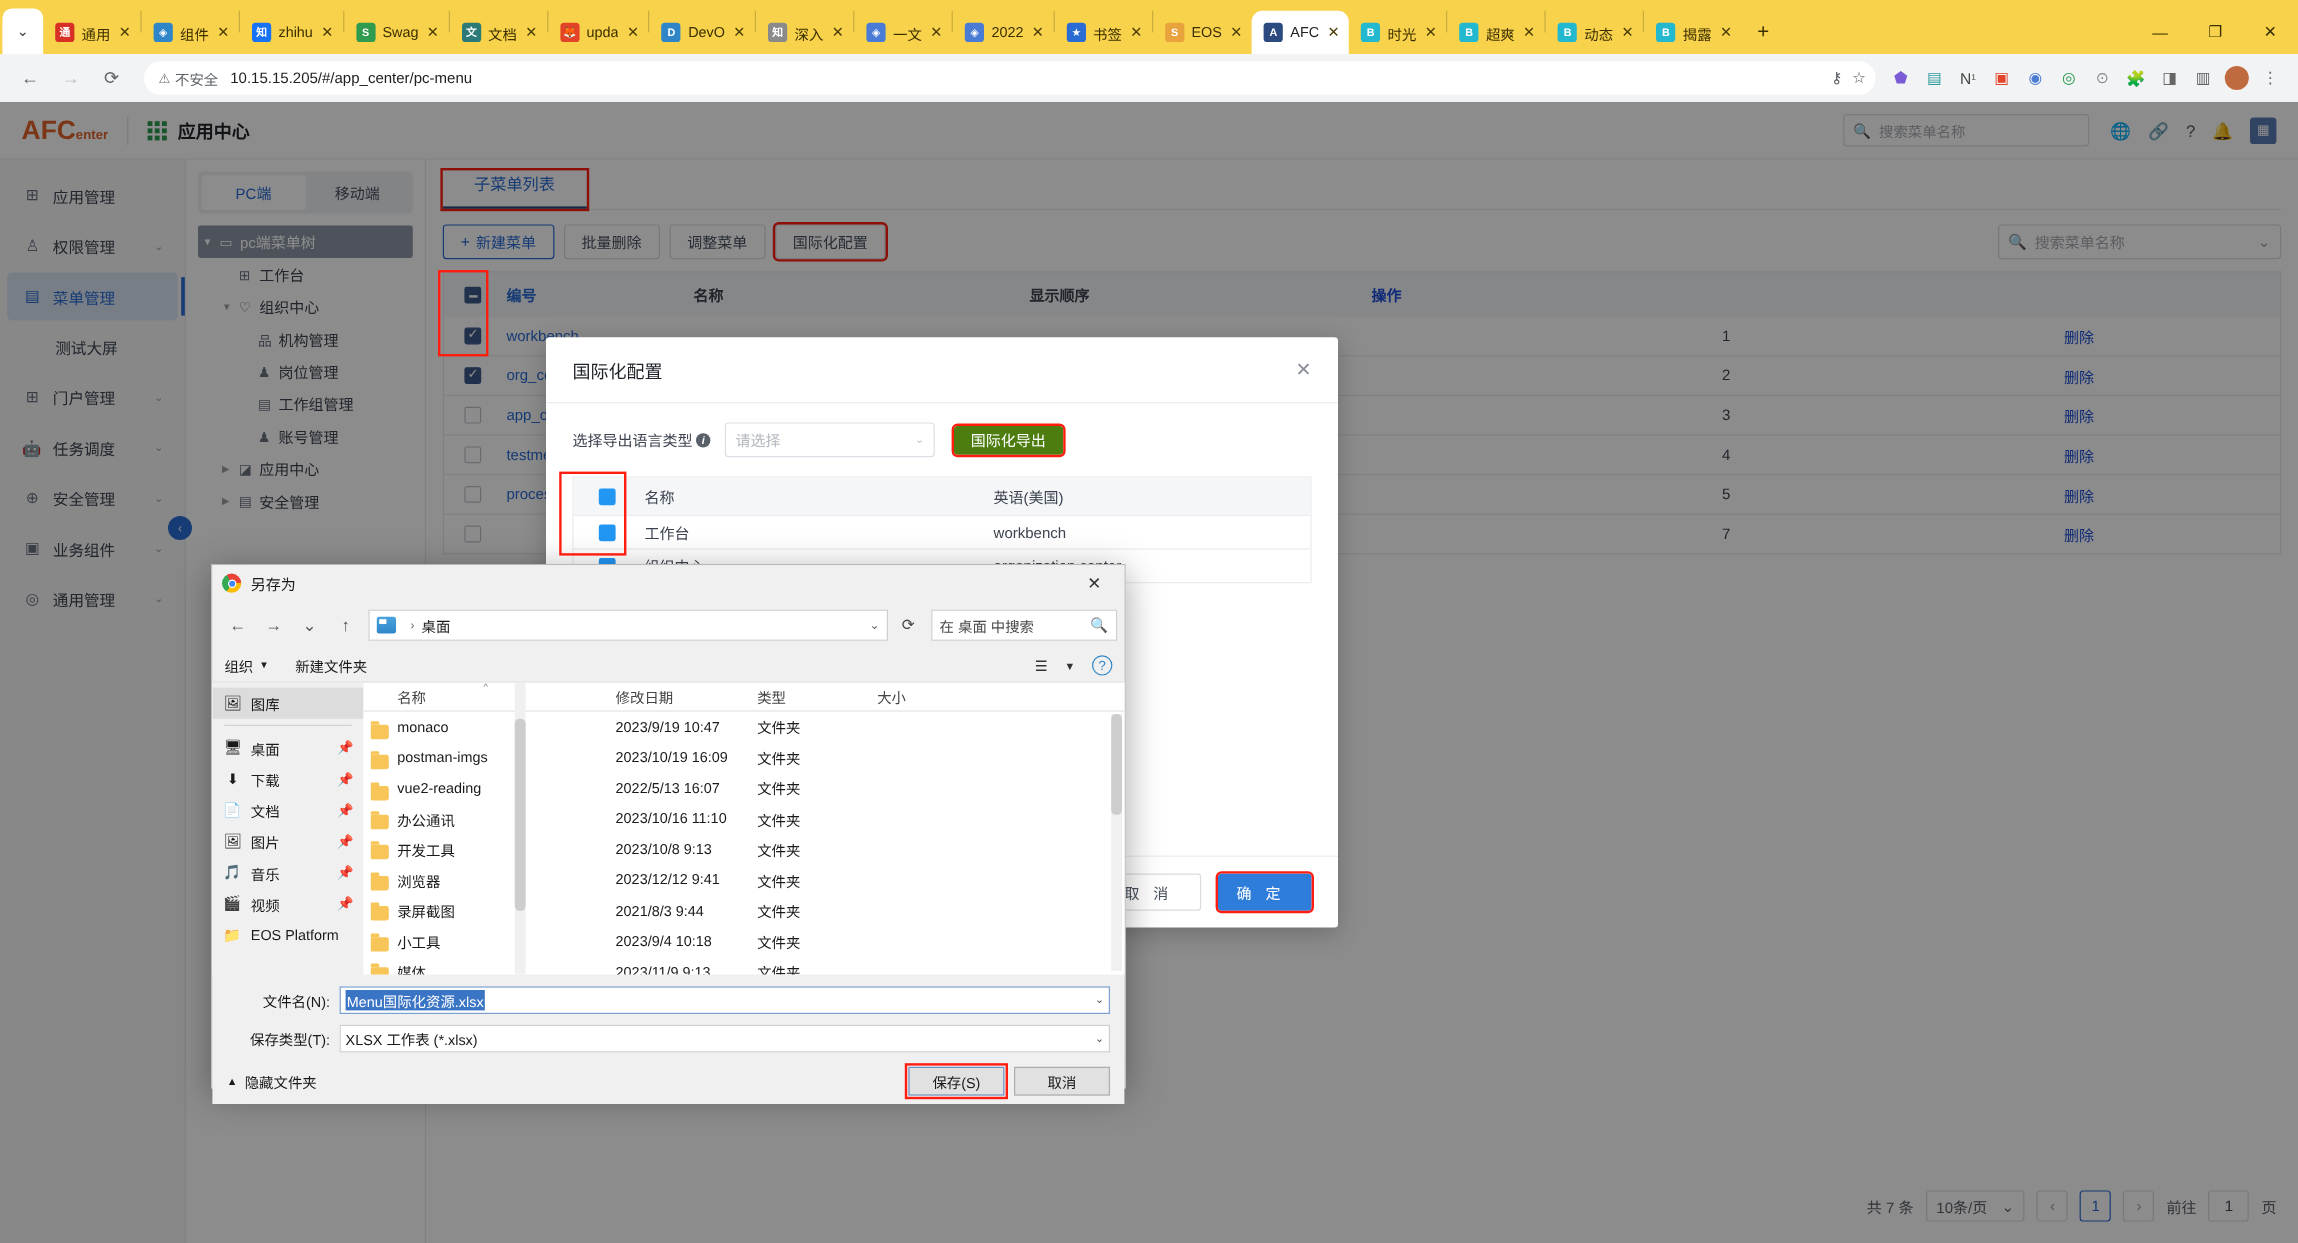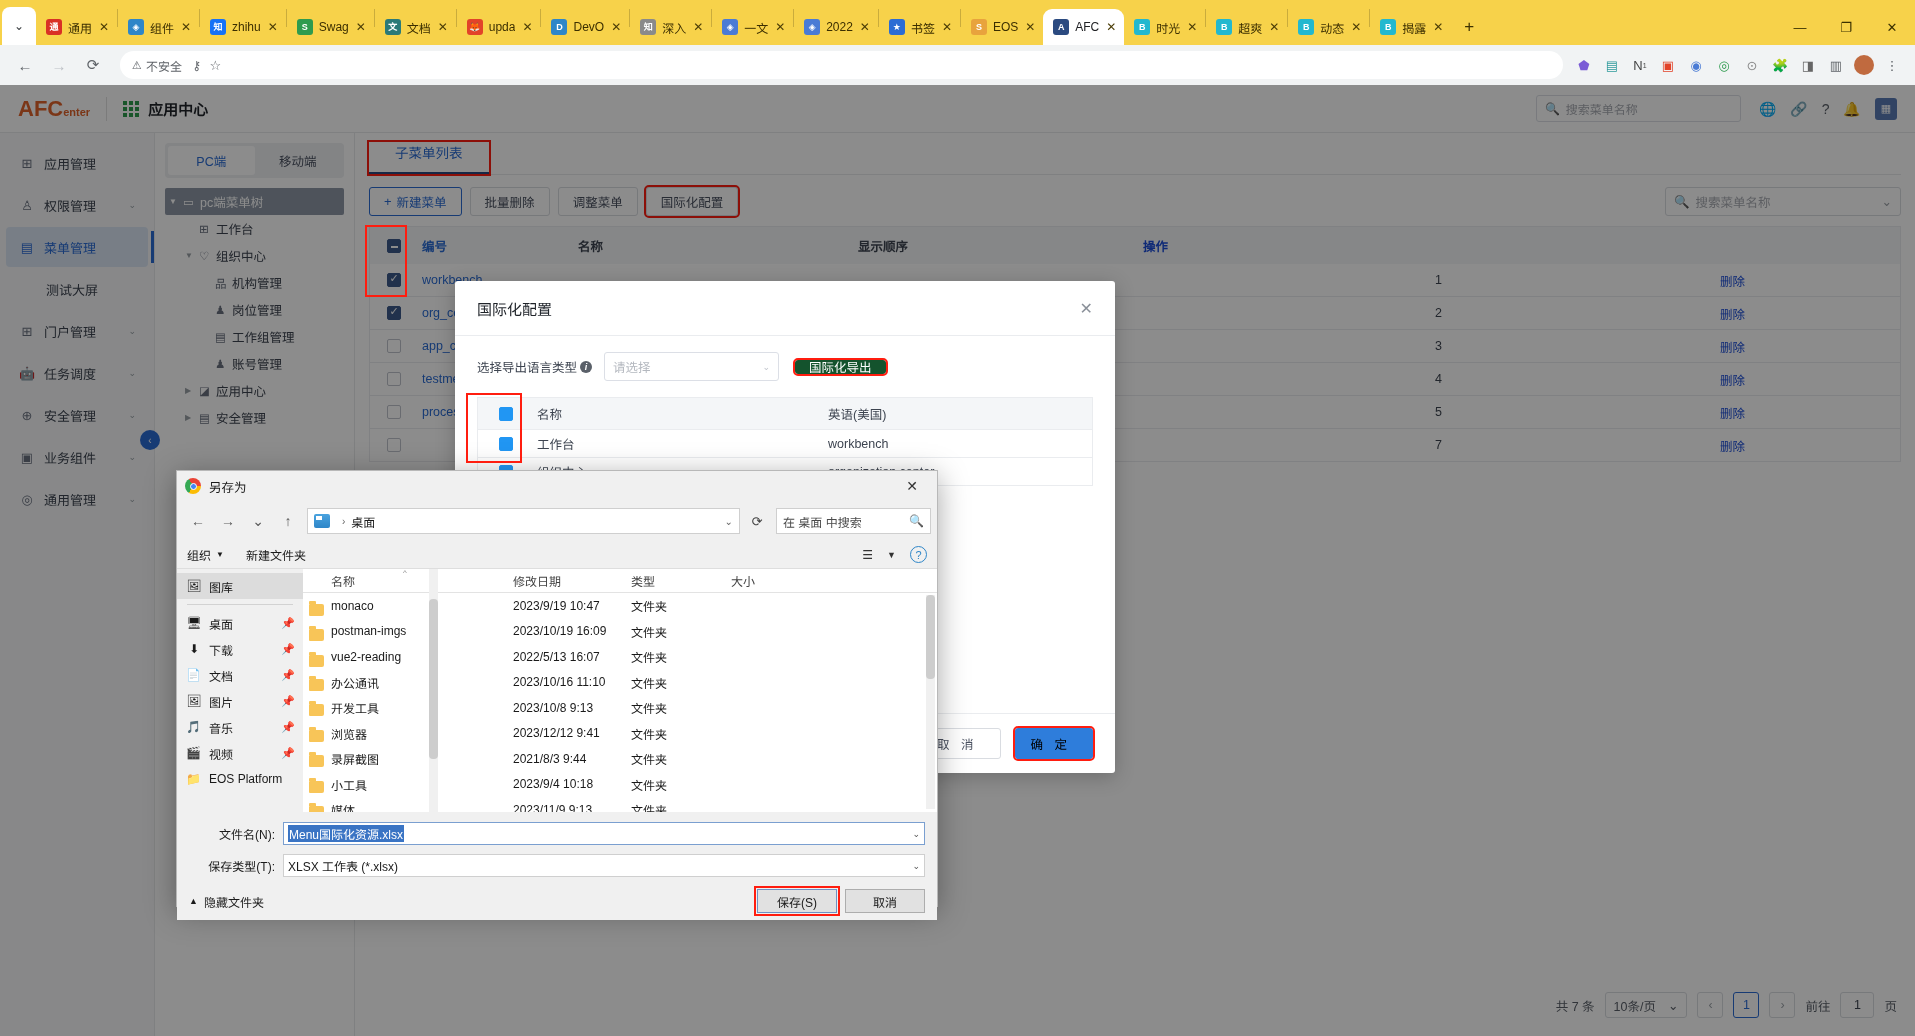--- a/index.html
+++ b/index.html
@@ -202,33 +202,33 @@
   #i18n-body { padding: 16px 22px 0 22px; }
   #i18n-export-row { display: flex; align-items: center; gap: 0; }
   #i18n-label { font-size: 12.5px; color: #3d4450; display: flex; align-items: center; }
   #i18n-info { width: 12px; height: 12px; border-radius: 50%; background: #5a6069; color: #fff; font-size: 9px; display: flex; align-items: center; justify-content: center; margin-left: 3px; font-style: italic; font-weight: bold;}
   #i18n-select {
     width: 175px; height: 29px; border: 1px solid #dcdfe6; border-radius: 3px; margin-left: 12px;
     display: flex; align-items: center; padding: 0 8px; font-size: 12.5px; color: #b4b8bf; background: #fff;
   }
   #i18n-select .chev { margin-left: auto; color: #c0c4cc; font-size: 9px; }
   #i18n-export-btn {
-    height: 14px; padding: 0 14px; background: #14532d; color: #fff; font-size: 12.5px;
+    height: 24px; padding: 0 14px; background: #4d7c0f; color: #fff; font-size: 12.5px;
     display: flex; align-items: center; border-radius: 3px; margin-left: 16px;
   }
   #i18n-table { margin-top: 16px; border: 1px solid #eaecef; }
   .it-head { display: flex; height: 31px; align-items: center; background: #f4f6f8; font-size: 12.5px; color: #3d4450; }
   .it-row { display: flex; height: 28px; align-items: center; border-top: 1px solid #eaecef; font-size: 12.5px; color: #3d4450; }
   .it-c1 { width: 55px; display: flex; align-items: center; justify-content: center; flex: 0 0 auto; }
   .it-c2 { width: 285px; flex: 0 0 auto; padding-left: 4px; }
   .it-c3 { flex: 1 1 auto; padding-left: 10px; }
   #i18n-footer { position: absolute; left: 0; bottom: 0; width: 660px; height: 60px; display: flex; align-items: center; justify-content: flex-end; gap: 14px; padding-right: 22px; border-top: 1px solid #eaecef; }
   .m-btn { height: 31px; padding: 0 22px; border-radius: 3px; font-size: 12.5px; display: flex; align-items: center; }
   .m-btn.ghost { border: 1px solid #d9dce1; background: #fff; color: #4a5160; letter-spacing: 4px; }
-  .m-btn.primary { background: #2e7ddb; color: #000000; letter-spacing: 4px; padding-left: 16px; }
+  .m-btn.primary { background: #2e7ddb; color: #ffffff; letter-spacing: 4px; padding-left: 16px; }
 
   
   #saveas {
     position: absolute; left: 176px; top: 385px; width: 762px; height: 437px;
     background: #f0f0f0; border: 1px solid #b8b8b8; box-shadow: 0 6px 28px rgba(0,0,0,0.35);
     z-index: 90; font-size: 12px; color: #1a1a1a;
   }
   #sa-title { height: 30px; display: flex; align-items: center; padding: 0 8px; background: #f0f0f0; }
   #sa-chrome-icon {
     width: 16px; height: 16px; border-radius: 50%; margin-right: 8px; flex: 0 0 auto;
@@ -429,20 +429,21 @@
 
   <div id="omnibar">
     <div class="nav-icon">←</div>
     <div class="nav-icon disabled">→</div>
     <div class="nav-icon">⟳</div>
     <div id="urlbox">
       <div class="not-secure">
         <span class="warn-tri">⚠</span>
         <span>不安全</span>
       </div>
+      <div id="urltext">10.15.15.205/#/app_center/pc-menu</div>
       <div class="url-right">
         <span>⚷</span>
         <span>☆</span>
       </div>
     </div>
     <div class="ext-icons">
       <div class="ext-icon" style="color:#7b5cd6">⬟</div>
       <div class="ext-icon" style="color:#2e9b9b">▤</div>
       <div class="ext-icon" style="color:#444">N<sub style="font-size:7px">1</sub></div>
       <div class="ext-icon" style="color:#e24329">▣</div>

